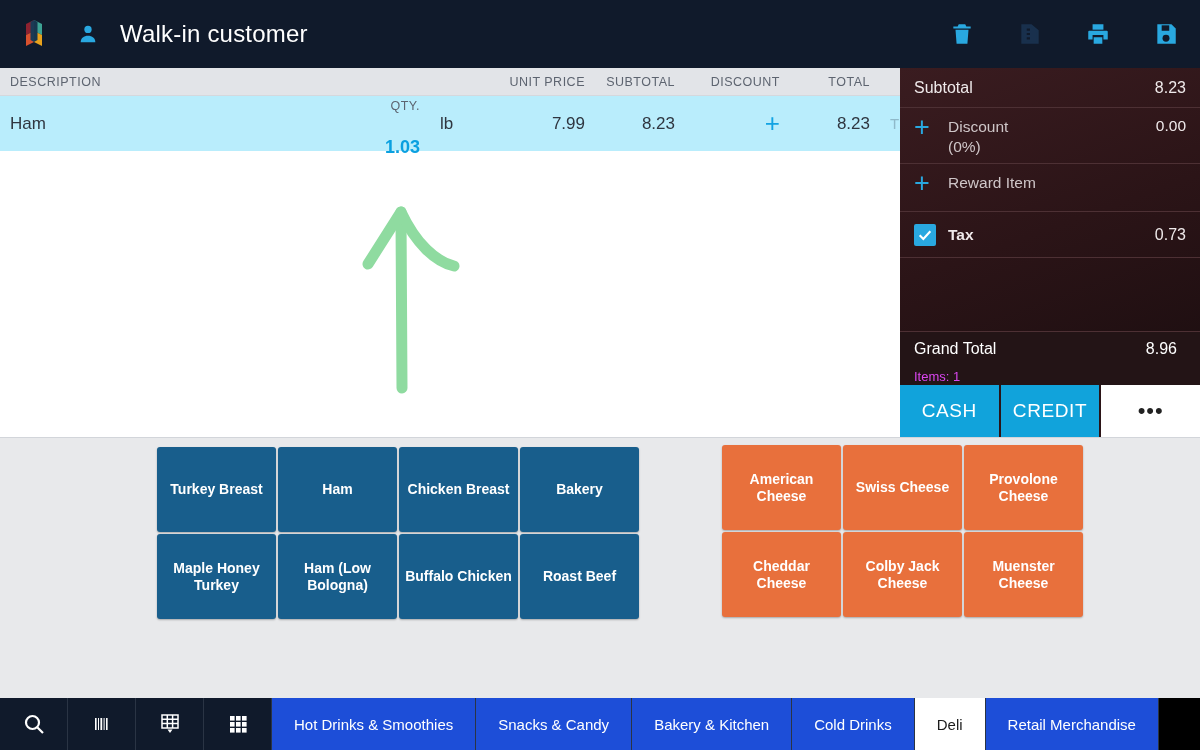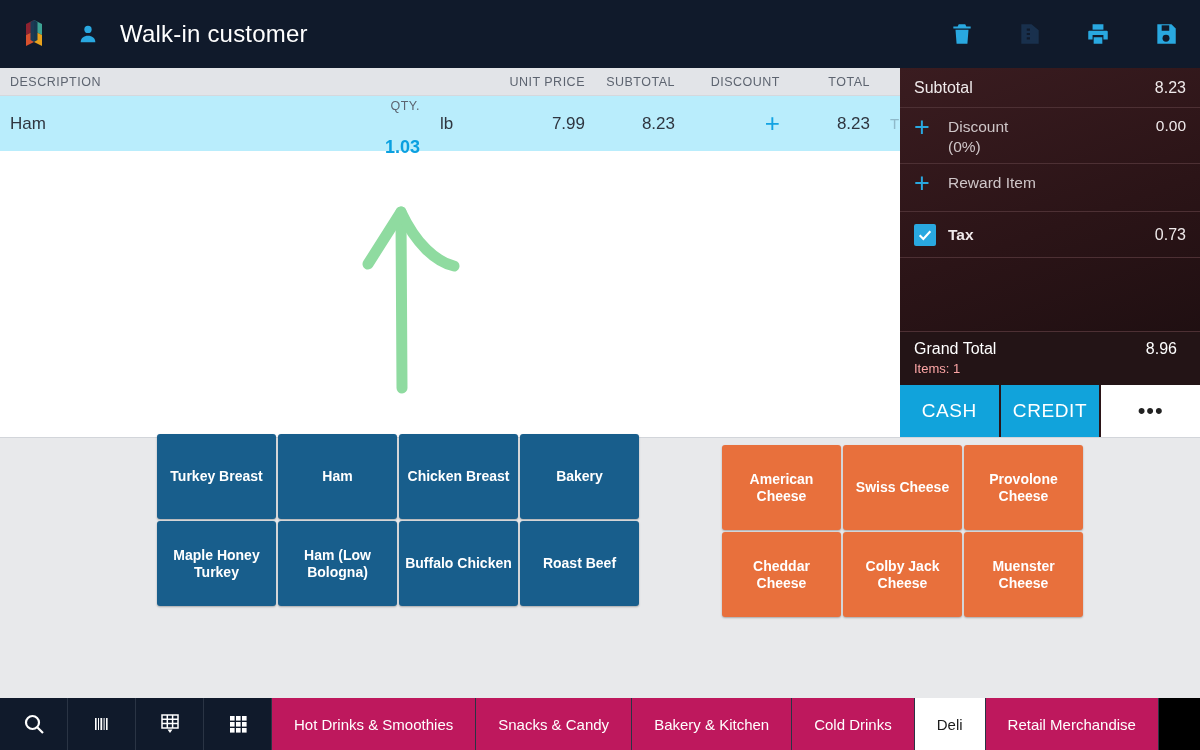--- a/index.html
+++ b/index.html
@@ -87,60 +87,60 @@
   .sum-tax{ height:46px; }
   .sum-tax .label{ flex:1; color:#efe9ea; font-weight:bold; font-size:15.5px; }
   .sum-spacer{ flex:1 1 auto; }
   .grand{
     background:#231416; height:54px; padding:8px 23px 0 14px; color:#fff;
     border-top:1px solid #4d3034;
   }
   .grand .g-top{ display:flex; align-items:baseline; }
   .grand .g-label{ flex:1; font-size:16px; }
   .grand .g-amt{ font-size:16px; }
-  .grand .g-items{ font-size:13px; color:#fca5a5; margin-top:3px; }
+  .grand .g-items{ font-size:13px; color:#d946ef; margin-top:11px; }
   .paybar{ display:flex; height:52px; }
   .pay{
     flex:1; background:#11a3db; color:#fff; font-size:19px; letter-spacing:.6px;
     display:flex; align-items:center; justify-content:center; cursor:pointer;
     border-right:2px solid #2b1417;
   }
   .pay-more{
     width:70px; background:#fff; color:#222; font-size:22px; letter-spacing:1px;
     display:flex; align-items:center; justify-content:center; cursor:pointer;
     border-right:none;
   }
 
   
   .grid-area{
     position:absolute; left:0; top:437px; width:1200px; height:261px;
     background:#e8e9eb; border-top:1px solid #d2d5da;
   }
   .pgroup{ position:absolute; display:grid; grid-gap:2px; }
-  #meat-group{ left:120px; top:434px; grid-template-columns:repeat(4,119px); grid-template-rows:repeat(2,85px);padding-left:37px; }
+  #meat-group{ left:120px; top:447px; grid-template-columns:repeat(4,119px); grid-template-rows:repeat(2,85px);padding-left:37px; }
   #cheese-group{ left:722px; top:445px; grid-template-columns:repeat(3,119px); grid-template-rows:repeat(2,85px); }
   .pbtn{
     display:flex; align-items:center; justify-content:center; text-align:center;
     color:#fff; font-size:14px; font-weight:bold; line-height:17px; padding:4px 6px;
     border-radius:3px; cursor:pointer; box-shadow:0 1px 2px rgba(0,0,0,.28);
   }
   .pbtn.meat  { background:#185e8c; }
   .pbtn.cheese{ background:#e8703c; }
 
   
   .bottombar{
     position:absolute; left:0; top:698px; width:1200px; height:52px;
     background:#000; display:flex; align-items:stretch;
   }
   .bicon{
     width:68px; background:#101a2b; display:flex; align-items:center; justify-content:center;
     color:#fff; cursor:pointer; border-right:1px solid #2a3444;
   }
   .btab{
-    background:#be185d; color:#fff; font-size:15px; display:flex; align-items:center;
+    background:#1d4ed8; color:#fff; font-size:15px; display:flex; align-items:center;
     justify-content:center; padding:0 22px; cursor:pointer; border-right:1px solid #2a3444;
     white-space:nowrap;
   }
   .btab.active{ background:#fff; color:#1b1b1b; }
 </style>
 </head>
 <body>
 
 <div id="app">
 

